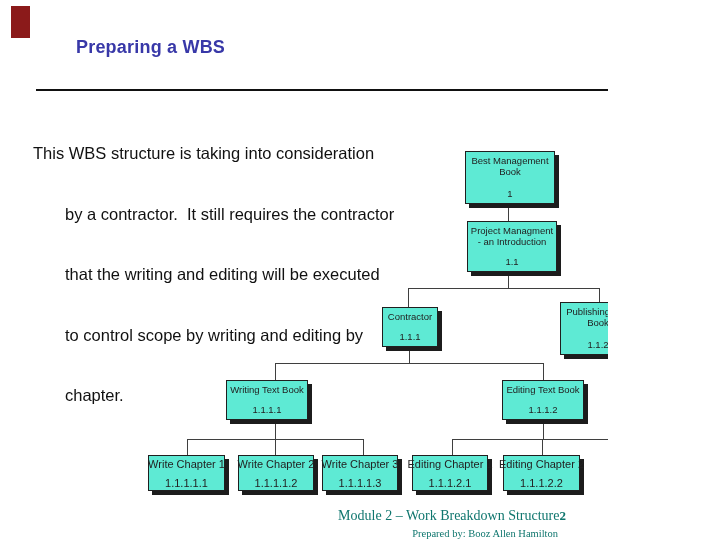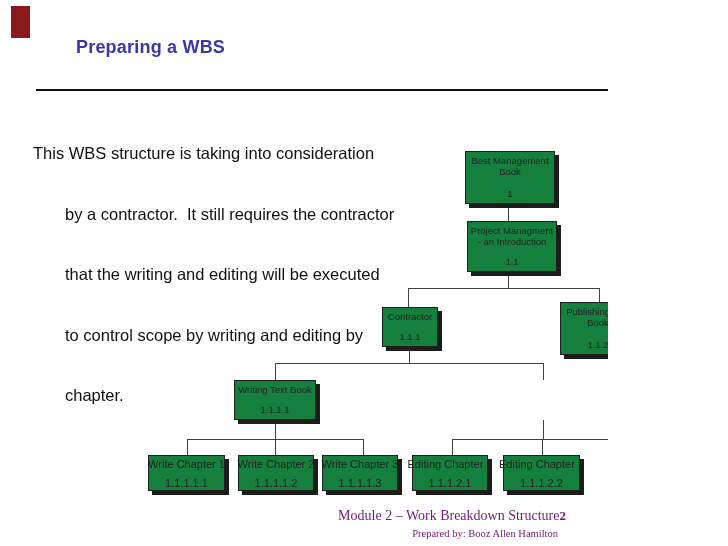--- a/index.html
+++ b/index.html
@@ -13,35 +13,35 @@
   #title{position:absolute;left:76px;top:37px;font-size:18px;font-weight:bold;color:#3838A8;letter-spacing:0.2px;}
   
   #rule{position:absolute;left:36px;top:89px;width:683px;height:2px;background:#111;}
   
   #body-text{position:absolute;left:33px;top:103px;width:420px;font-size:16.5px;line-height:20.5px;color:#111;}
   .body-line{white-space:pre-wrap;margin-top:40px;}
   .body-line.indent{padding-left:32px;}
   
   #diagram{position:absolute;left:0;top:0;width:728px;height:546px;}
   .node{
-    position:absolute;background:#15803d;border:1px solid #1f1f1f;
+    position:absolute;background:#5eead4;border:1px solid #1f1f1f;
     box-shadow:4px 4px 0 0 #1c1c1c;box-sizing:border-box;
     display:flex;flex-direction:column;justify-content:space-between;align-items:center;
     text-align:center;font-size:9.5px;line-height:11px;color:#222;
     padding:3px 1px 4px 1px;
   }
   .node .lbl div{white-space:nowrap;}
   .node .code{white-space:nowrap;}
   .lvl5{font-size:11px;gap:8px;}
   .cv{position:absolute;width:1px;background:#3f3f3f;}
   .ch{position:absolute;height:1px;background:#3f3f3f;}
   
   #footer{
     position:absolute;right:42px;top:507px;text-align:right;
-    font-family:"Liberation Serif","DejaVu Serif",serif;color:#701a75;
+    font-family:"Liberation Serif","DejaVu Serif",serif;color:#0f766e;
   }
   #footer-module{font-size:14px;line-height:18px;}
   #footer-module b{font-size:13px;}
   #footer-prepared{font-size:10.5px;line-height:13px;margin-top:2px;padding-right:8px;}
 </style>
 </head>
 <body>
 
 <div id="slide">
 
@@ -104,25 +104,31 @@
       <div class="code">1.1.1</div>
     </div>
     <div class="node" style="left:560px;top:302px;width:76px;height:53px">
       <div class="lbl">
         <div>Publishing Text</div>
         <div>Book</div>
       </div>
       <div class="code">1.1.2</div>
     </div>
 
-    <div class="node" style="left:234px;top:380px;width:82px;height:40px">
+    <div class="node" style="left:226px;top:380px;width:82px;height:40px">
       <div class="lbl">
         <div>Writing Text Book</div>
       </div>
       <div class="code">1.1.1.1</div>
+    </div>
+    <div class="node" style="left:502px;top:380px;width:82px;height:40px">
+      <div class="lbl">
+        <div>Editing Text Book</div>
+      </div>
+      <div class="code">1.1.1.2</div>
     </div>
 
     <div class="node lvl5" style="left:148px;top:455px;width:77px;height:36px">
       <div class="lbl">
         <div>Write Chapter 1</div>
       </div>
       <div class="code">1.1.1.1.1</div>
     </div>
     <div class="node lvl5" style="left:238px;top:455px;width:76px;height:36px">
       <div class="lbl">

